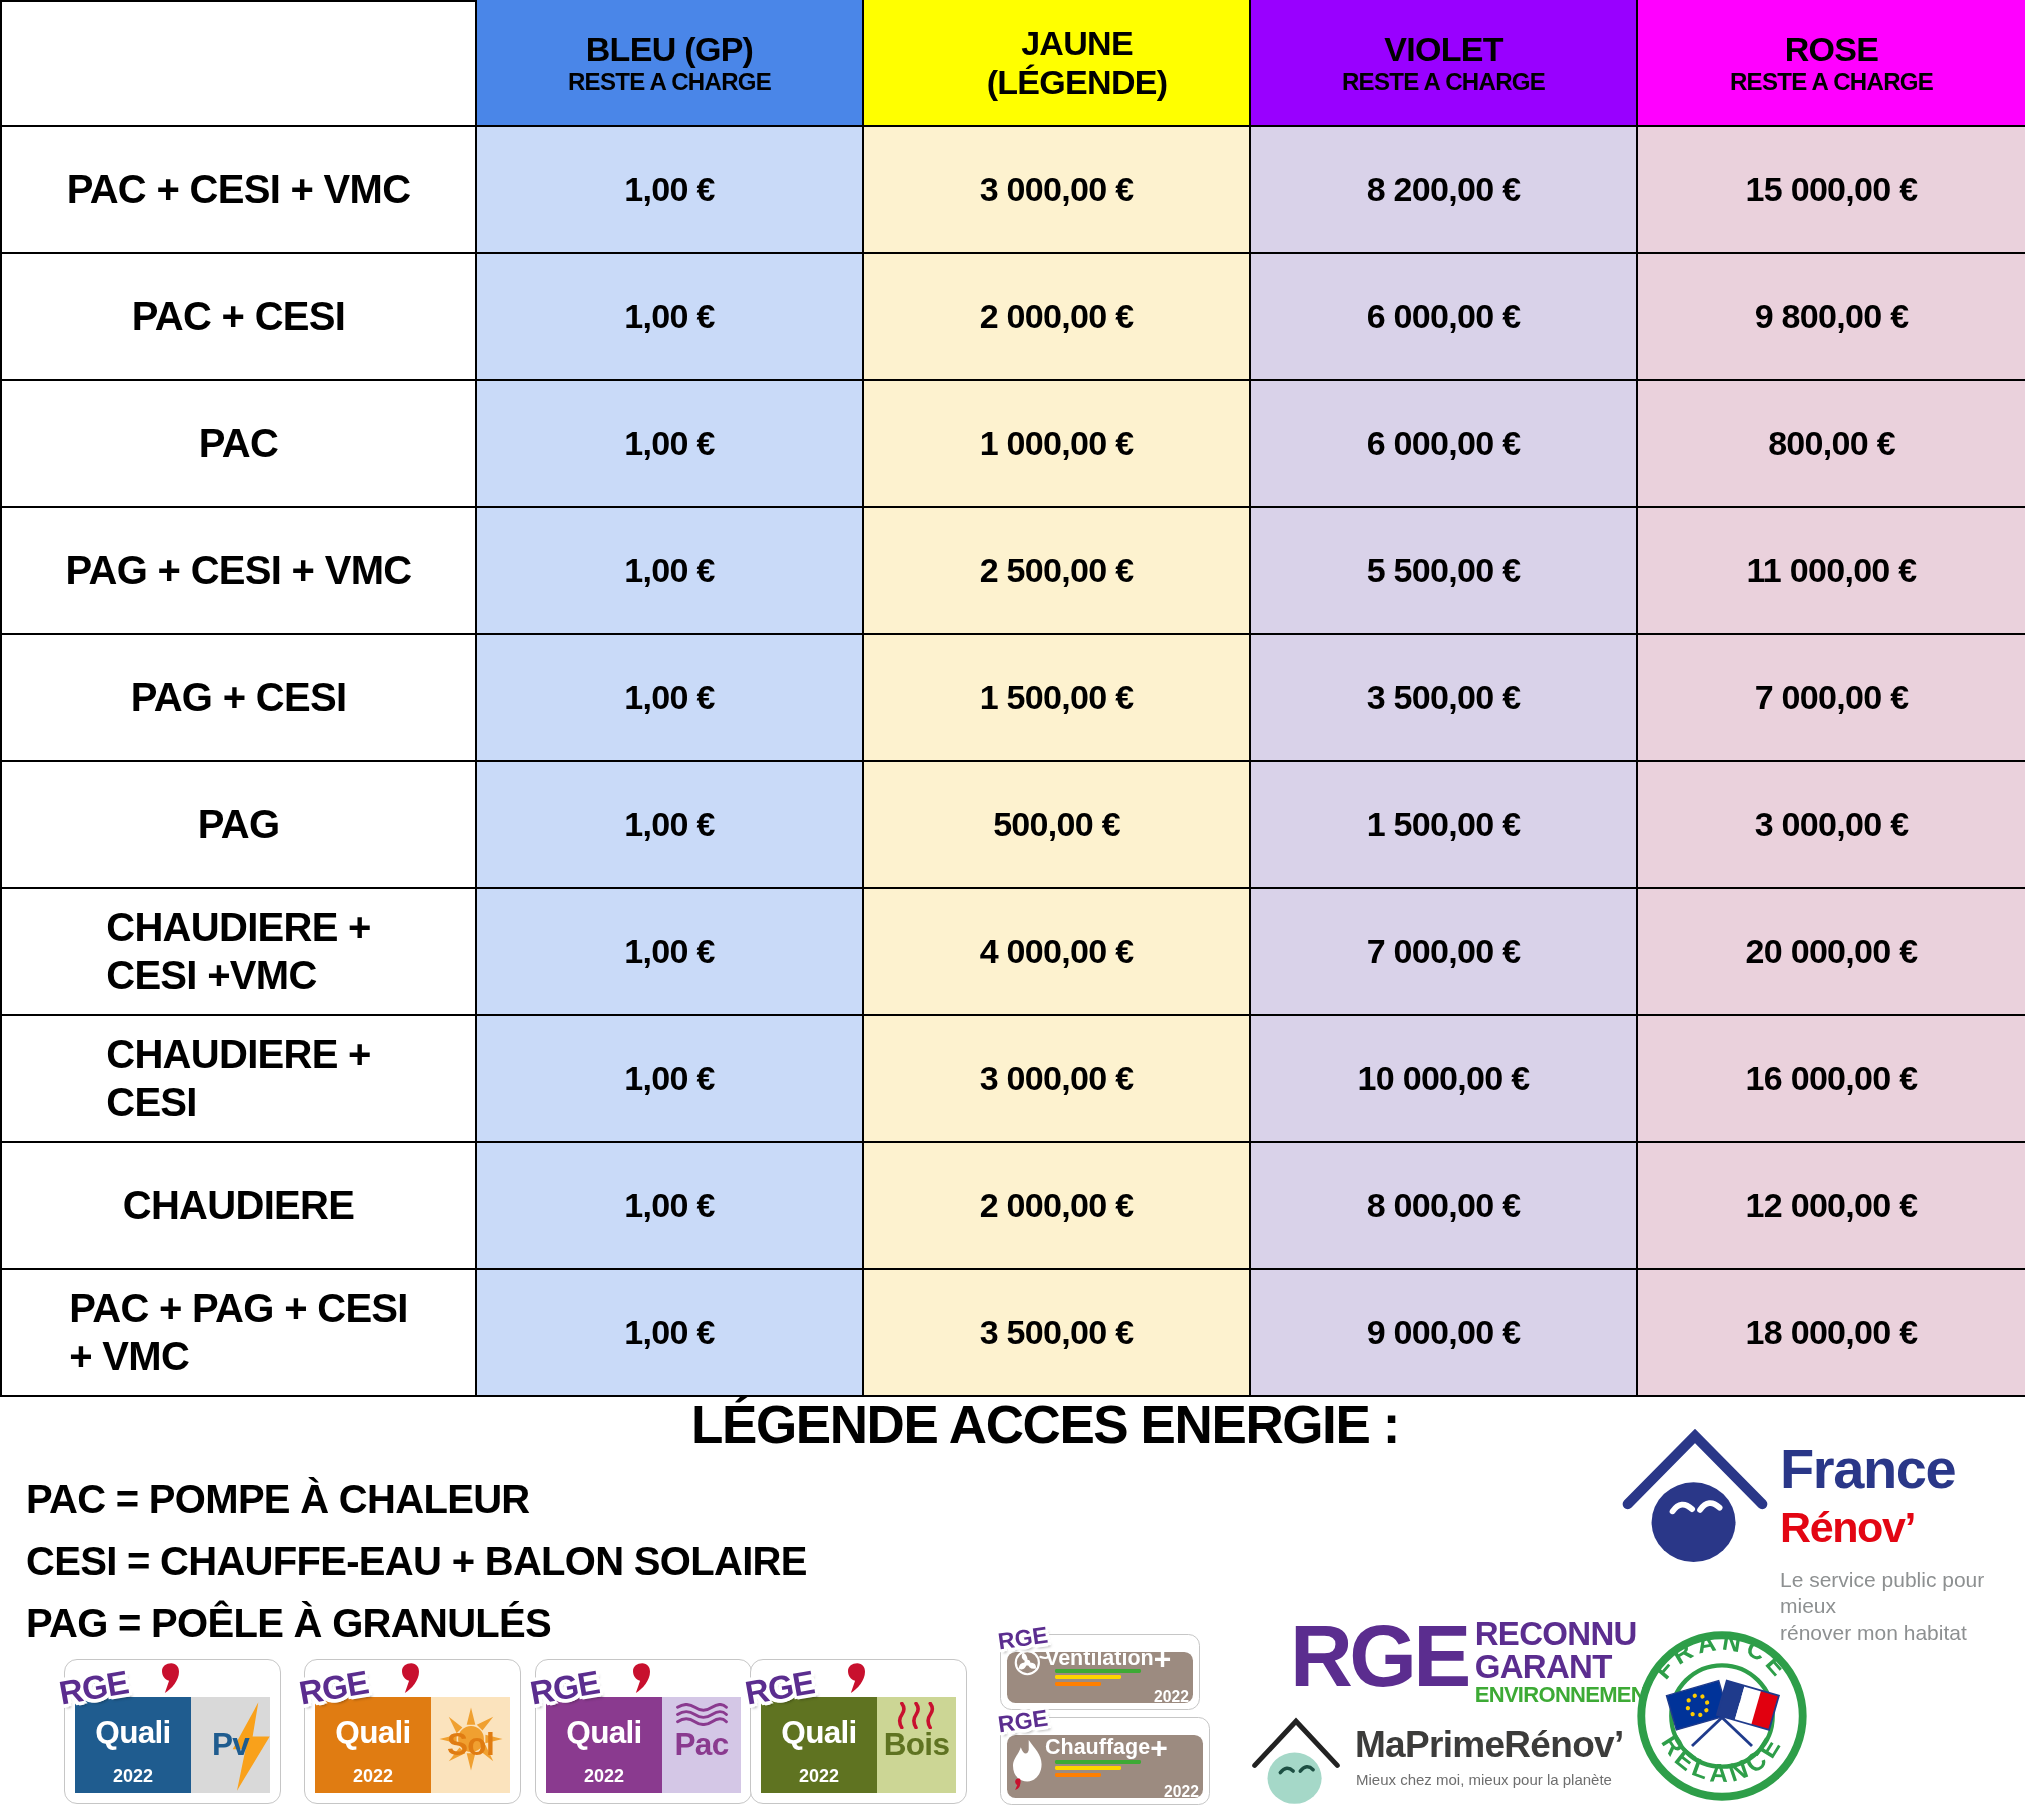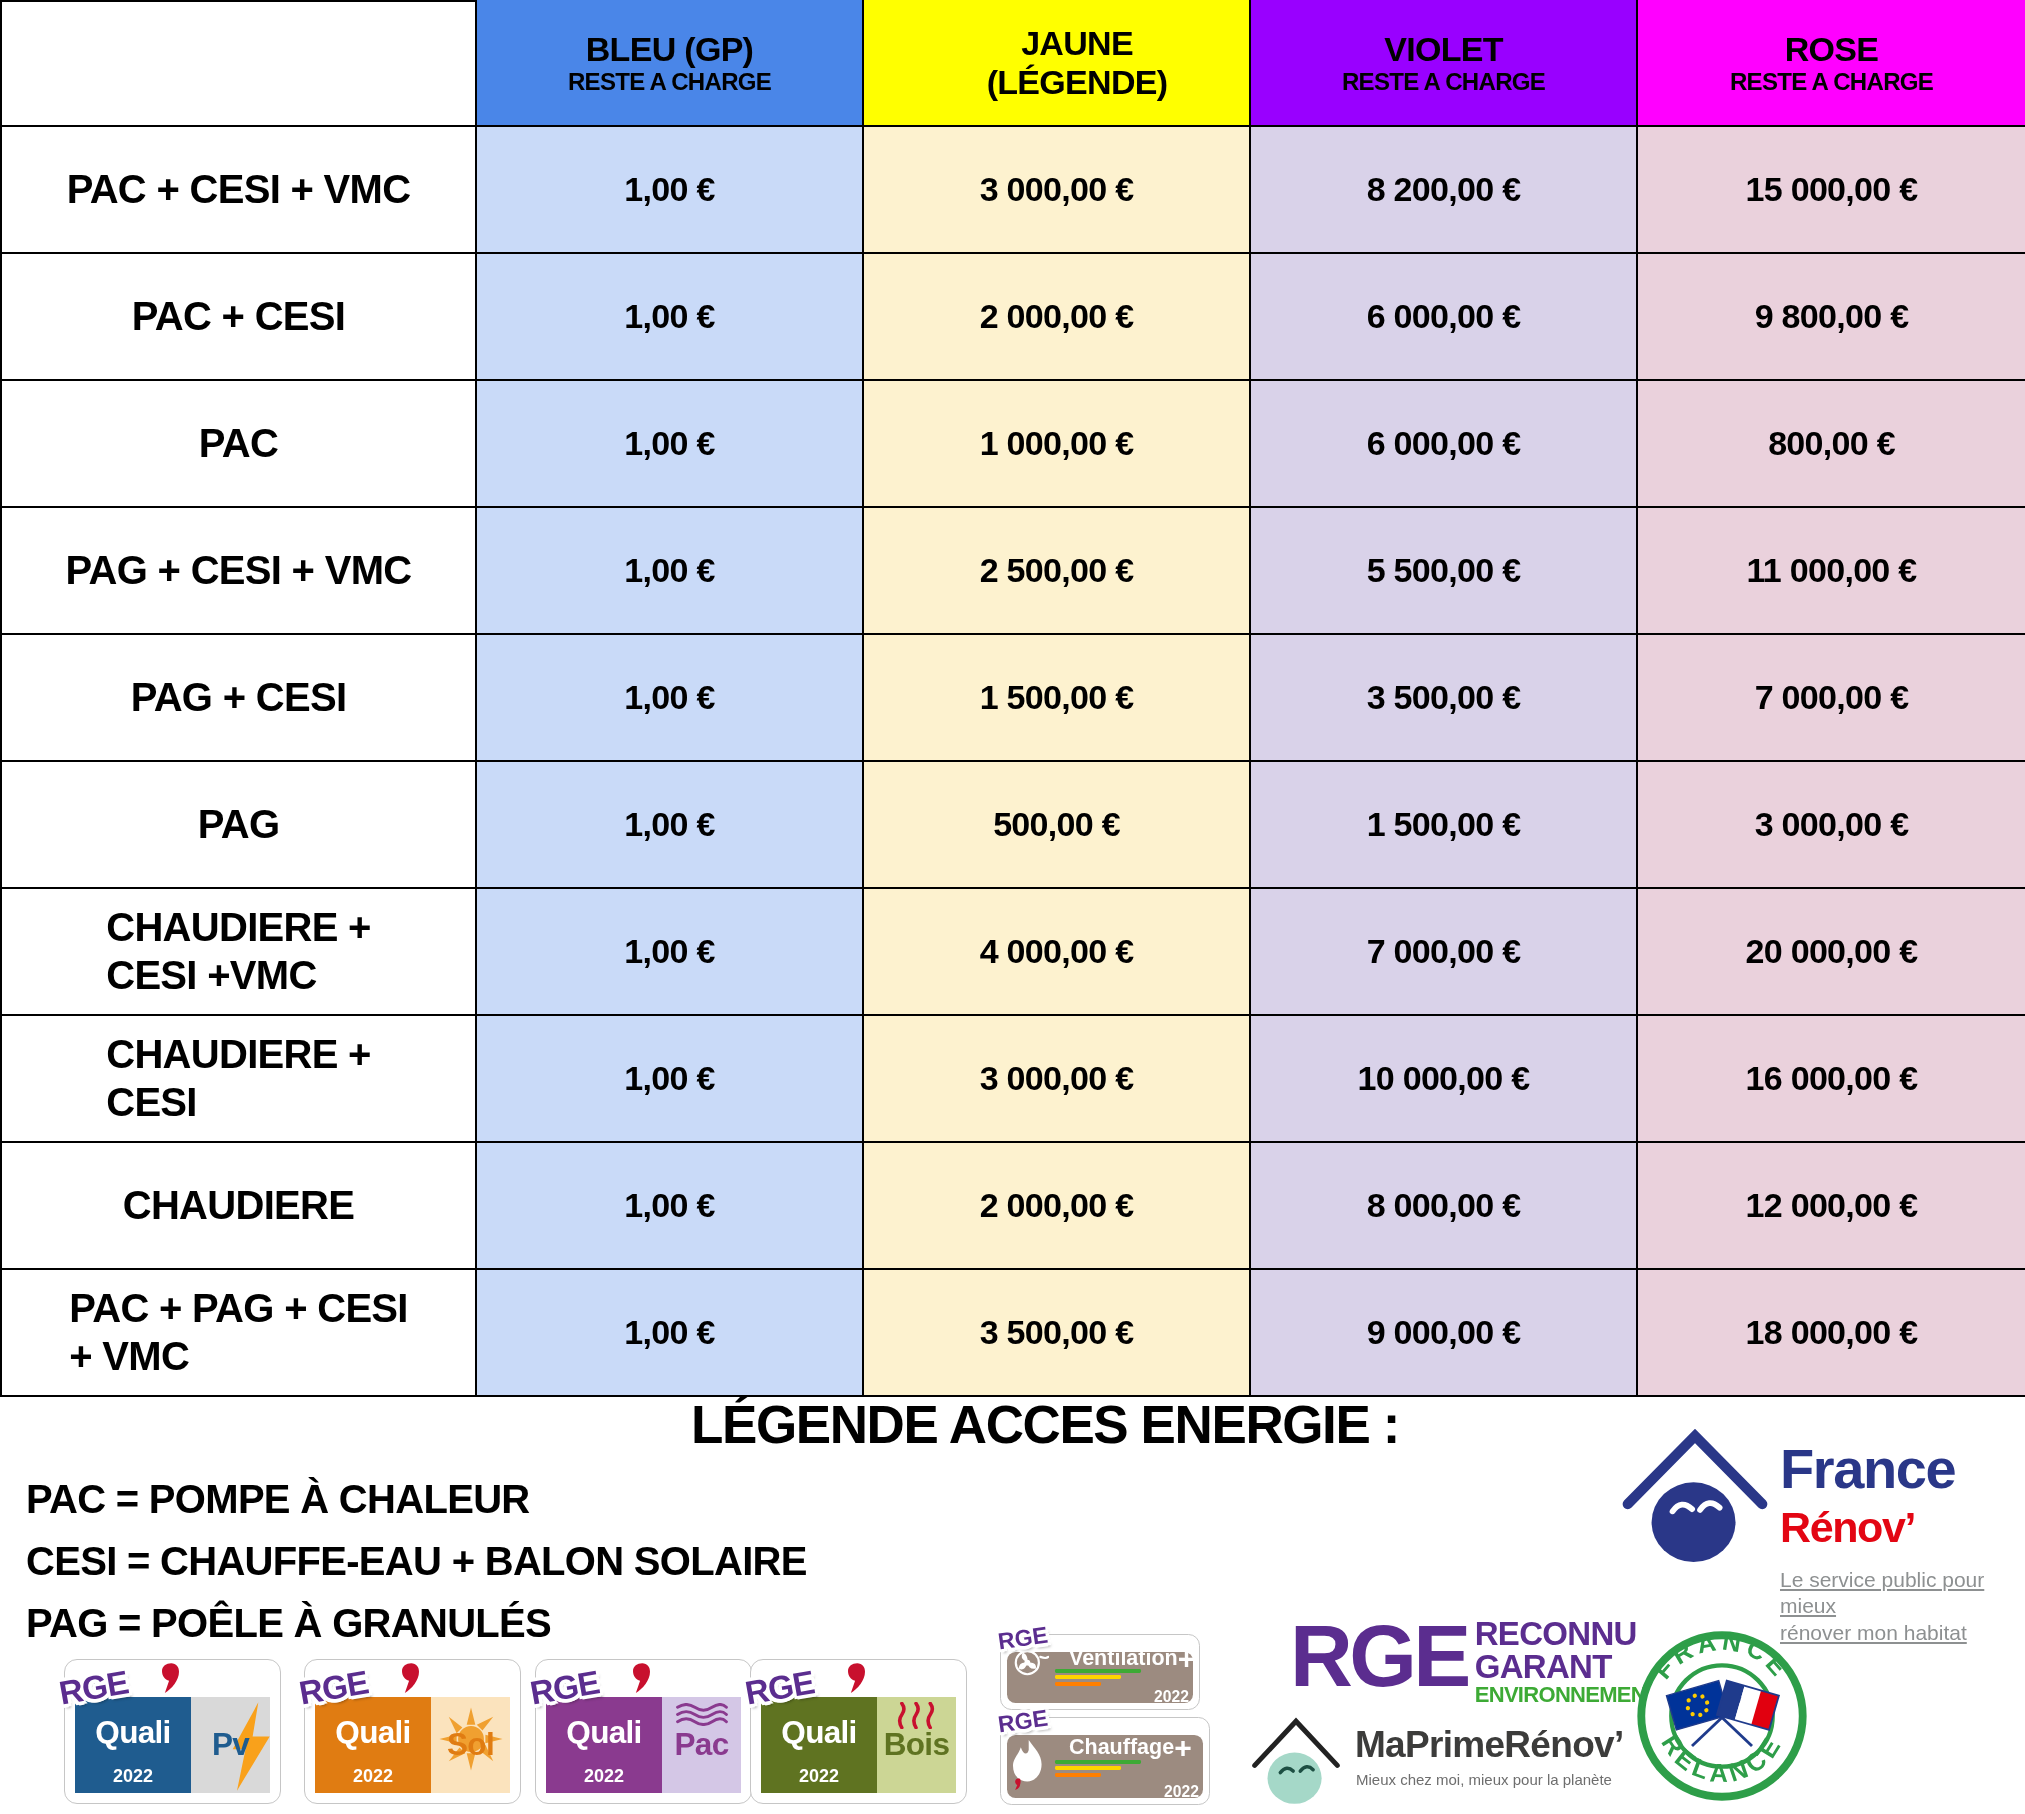--- a/index.html
+++ b/index.html
@@ -34,21 +34,21 @@
   .legend-title{position:absolute;left:691px;top:1394px;font-size:53px;letter-spacing:-1.4px;white-space:nowrap;}
   .legend-items{position:absolute;left:26px;top:1468px;font-size:40px;letter-spacing:-0.7px;}
   .legend-items div{height:62px;line-height:62px;white-space:nowrap;}
 
   
   .fr-renov{position:absolute;left:1619px;top:1423px;width:372px;height:215px;}
   .fr-renov svg{position:absolute;left:0;top:0;}
   .fr-text{position:absolute;left:161px;top:15.7px;}
   .fr-line1{font-size:56px;color:var(--fr-blue);line-height:59px;letter-spacing:-1.4px;}
   .fr-line2{font-size:43px;color:var(--fr-red);line-height:59px;letter-spacing:-1.4px;}
-  .fr-tag{font-size:21px;color:var(--gray-tag);font-weight:normal;line-height:26.5px;margin-top:10px;letter-spacing:0;text-decoration:underline;}
+  .fr-tag{font-size:21px;color:var(--gray-tag);font-weight:normal;line-height:26.5px;margin-top:10px;letter-spacing:0;}
 
   
   .quali{position:absolute;width:215px;height:143px;background:#fff;border:1.4px solid #c6c6c6;border-radius:13px;}
   .q-main{position:absolute;left:10px;top:37px;width:116px;height:96px;}
   .q-panel{position:absolute;left:126px;top:37px;width:79px;height:96px;}
   .q-quali{position:absolute;left:10px;top:54px;width:116px;text-align:center;color:#fff;font-size:31.5px;letter-spacing:-0.7px;}
   .q-year{position:absolute;left:10px;top:106px;width:116px;text-align:center;color:#fff;font-size:18px;}
   .q-prod{position:absolute;left:126px;top:66px;width:79px;text-align:center;font-size:31.5px;letter-spacing:-0.7px;z-index:2;}
   .q-rge,.pb-rge{position:absolute;z-index:3;color:var(--rge-purple);font-weight:bold;
     text-shadow:-2.9px -2.9px 0 #fff,2.9px -2.9px 0 #fff,-2.9px 2.9px 0 #fff,2.9px 2.9px 0 #fff,0 3.6px 0 #fff,3.6px 0 0 #fff,0 -3.6px 0 #fff,-3.6px 0 0 #fff,2.1px 4.3px 2.9px rgba(0,0,0,.35);}
@@ -58,21 +58,21 @@
   .qp-pv .q-main{background:var(--quali-pv-blue);} .qp-pv .q-panel{background:var(--quali-pv-panel);} .qp-pv .q-prod{color:var(--quali-pv-blue);}
   .qp-sol .q-main{background:var(--quali-sol-orange);} .qp-sol .q-panel{background:var(--quali-sol-panel);} .qp-sol .q-prod{color:var(--quali-sol-orange);}
   .qp-pac .q-main{background:var(--quali-pac-purple);} .qp-pac .q-panel{background:var(--quali-pac-panel);} .qp-pac .q-prod{color:var(--quali-pac-purple);}
   .qp-bois .q-main{background:var(--quali-bois-green);} .qp-bois .q-panel{background:var(--quali-bois-panel);} .qp-bois .q-prod{color:var(--quali-bois-green);}
 
   
   .plusbadge{position:absolute;background:#fff;border:1.4px solid #c6c6c6;border-radius:11.4px;}
   .pb-rge{left:-2.9px;top:-10px;font-size:23px;transform:rotate(-8deg);}
   .pb-bar{position:absolute;left:5.7px;right:5.7px;top:17px;bottom:5.7px;background:var(--taupe);border-radius:8.6px;}
   .pb-icon{position:absolute;left:8.6px;top:5.7px;}
-  .pb-label{position:absolute;left:68px;top:7.2px;color:#fff;font-size:21.5px;white-space:nowrap;}
+  .pb-label{position:absolute;left:44px;top:7.2px;color:#fff;font-size:21.5px;white-space:nowrap;}
   .pb-plus{font-size:30px;vertical-align:-4.3px;}
   .pb-year{position:absolute;right:10px;bottom:2.9px;color:#fff;font-size:15.7px;}
   .pb-stripes{position:absolute;left:54px;top:34px;}
   .pb-stripes i{display:block;height:3.6px;margin-bottom:2.9px;border-radius:1.4px;}
   .s1{width:86px;background:var(--stripe-green);}
   .s2{width:66px;background:var(--stripe-yellow);}
   .s3{width:46px;background:var(--stripe-orange);}
 
   
   .rge-main{position:absolute;left:1290px;top:1616px;display:flex;}

